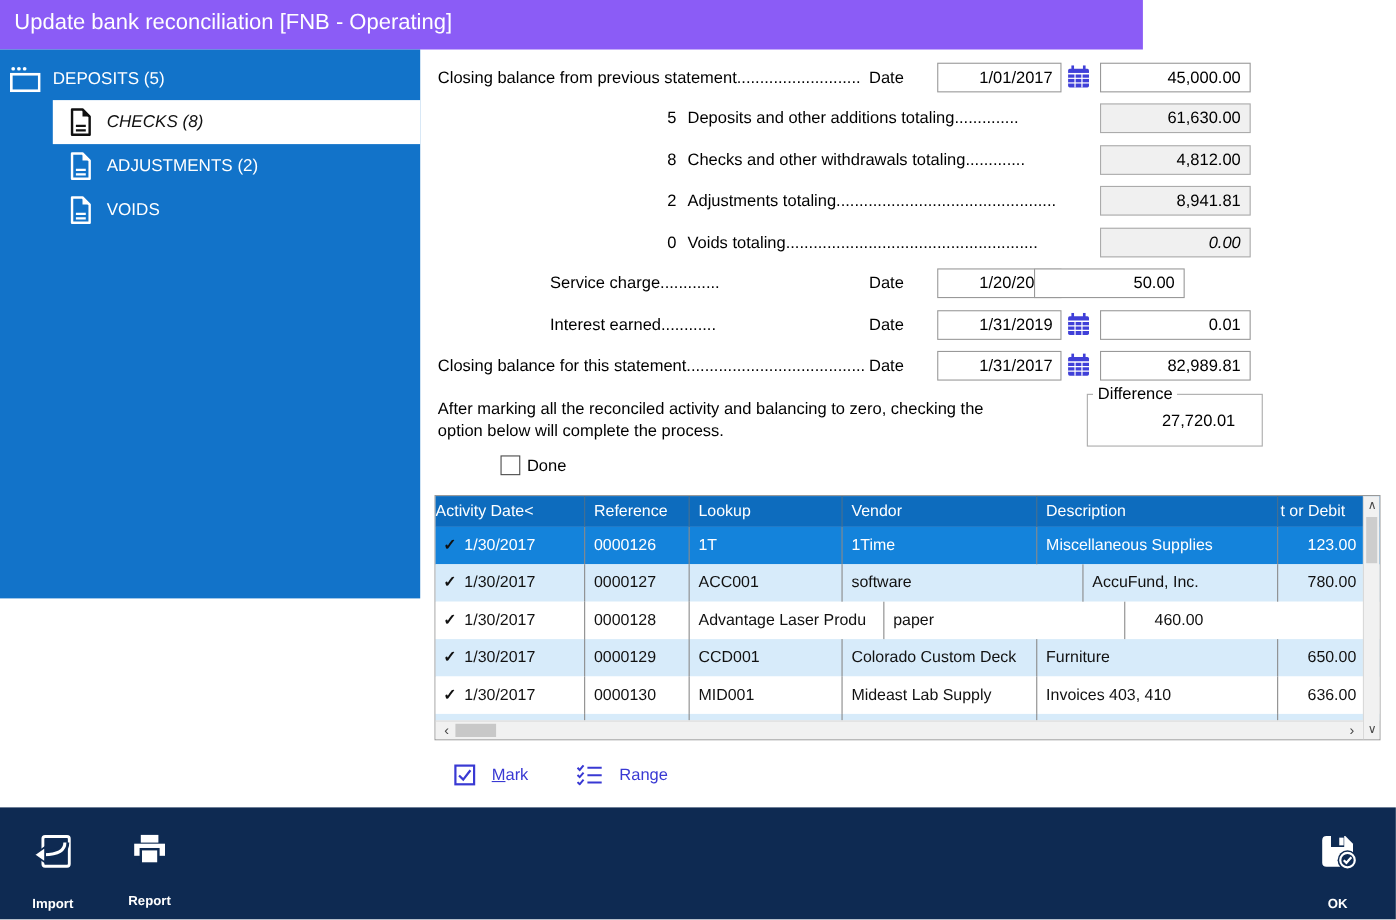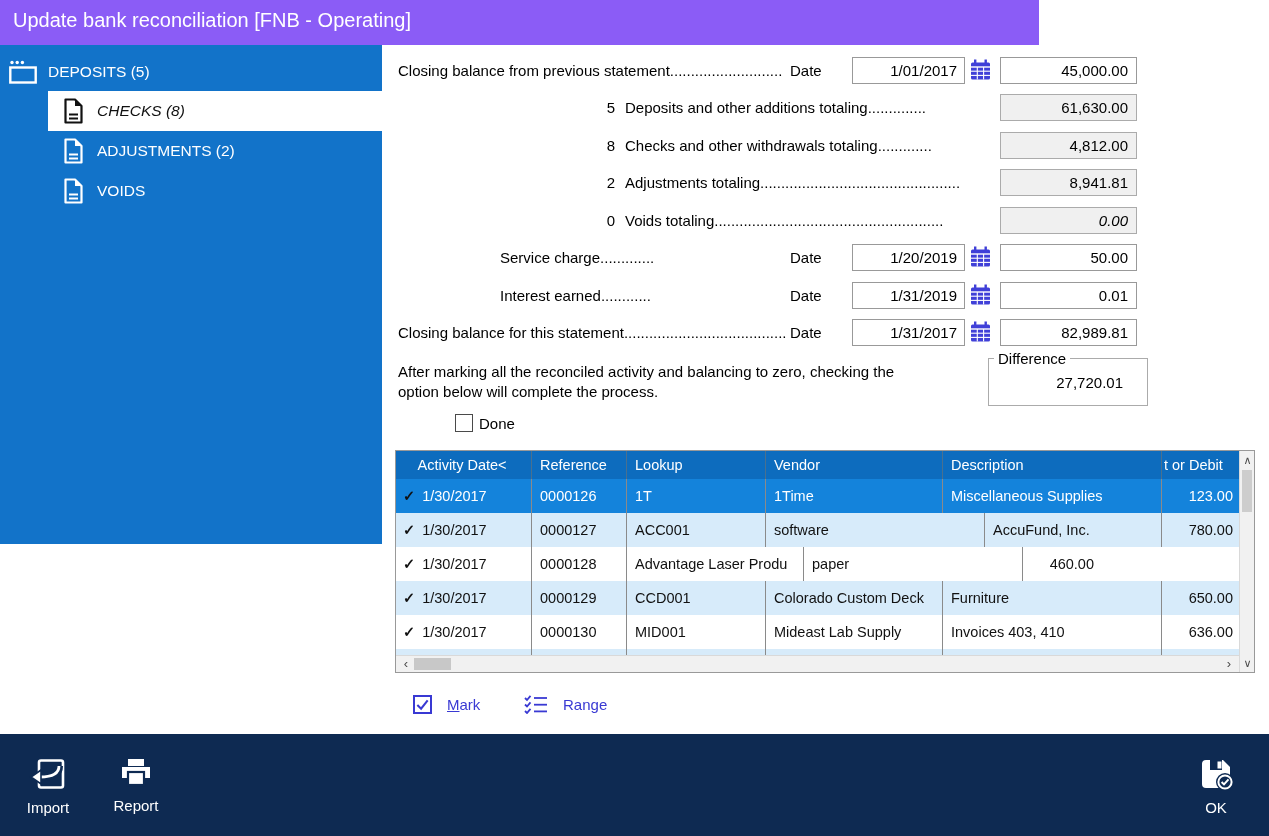--- a/index.html
+++ b/index.html
@@ -38,21 +38,21 @@
   .note{position:absolute;left:398px;top:362px;width:600px;font-size:15px;line-height:20px;color:#000}
   fieldset.diff{position:absolute;left:988px;top:350px;width:160px;height:56px;border:1px solid #ABABAB;margin:0;padding:0;box-sizing:border-box}
   fieldset.diff legend{font-size:15px;margin-left:5px;padding:0 4px;color:#000}
   .diff-val{text-align:right;padding:7px 24px 0 0;font-size:15px;color:#000}
   .chk{position:absolute;width:18px;height:18px;border:1px solid #4a4a4a;background:#fff;box-sizing:border-box;cursor:pointer}
   .chk-lbl{position:absolute;font-size:15px;line-height:19px;color:#000}
   
   .tbl{position:absolute;left:395px;top:450px;width:860px;height:223px;border:1px solid #999;box-sizing:border-box;background:#fff}
   .thead{display:flex;height:28px;background:#0D6CBE;color:#fff}
   .th{box-sizing:border-box;font-size:14.5px;line-height:28px;padding-left:8px;border-right:1px solid #49708F;white-space:nowrap;overflow:hidden}
-  .th.first{text-align:center;padding:0 3px 0 0}
+  .th.first{text-align:left;padding:0 3px 0 0}
   .th.last{border-right:none;padding-left:2px}
   .tr{display:flex;height:34px;background:#fff;color:#111;cursor:pointer}
   .tr.alt{background:#D7EBFA}
   .tr.sel{background:#1483DB;color:#fff}
   .tr.part{height:6px}
   .td{box-sizing:border-box;font-size:14.5px;line-height:34px;padding-left:8px;border-right:1px solid #8A8A8A;white-space:nowrap;overflow:hidden}
   .td.amt{text-align:right;padding:0 6px 0 0;border-right:none}
   .ck{font-weight:700;color:#111;margin:0 7px 0 0}
   .w1{width:136px}.w2{width:95px}.w3{width:139px}.w4{width:177px}.w5{width:219px}.w6{width:77px}
   .vsb{position:absolute;top:0;right:0;width:15px;height:221px;background:#F1F1F1;border-left:1px solid #D9D9D9;box-sizing:border-box}
@@ -60,22 +60,22 @@
   .sa{position:absolute;color:#4a4a4a;font-size:11px;line-height:16px;width:15px;text-align:center;cursor:pointer}
   .sa.h{width:16px;line-height:15px;font-size:13px}
   .vthumb{position:absolute;left:2px;right:2px;top:19px;height:42px;background:#CDCDCD;cursor:pointer}
   .hthumb{position:absolute;top:2px;bottom:2px;left:18px;width:37px;background:#C8C8C8;cursor:pointer}
   
   .act-btn{position:absolute;display:flex;align-items:center;gap:15px;color:#3939D3;
     font-size:15px;background:none;border:none;padding:0;cursor:pointer;font-family:"Liberation Sans",sans-serif}
   .mk-box{width:19px;height:19px;border:2px solid #3939D3;box-sizing:border-box;display:flex;align-items:center;justify-content:center}
   
   .footer{position:absolute;left:0;top:734px;width:1269px;height:102px;background:#0E2A52}
-  .fbtn{position:absolute;display:flex;flex-direction:column;align-items:center;gap:3px;
-    color:#fff;font-weight:normal;font-size:15px;background:none;border:none;cursor:pointer;font-family:"Liberation Sans",sans-serif}
+  .fbtn{position:absolute;display:flex;flex-direction:column;align-items:center;gap:18px;
+    color:#fff;font-weight:bold;font-size:12px;background:none;border:none;cursor:pointer;font-family:"Liberation Sans",sans-serif}
   #btn-import{left:18px;top:22px;width:60px}
   #btn-report{left:106px;top:22px;width:60px}
   #btn-ok{left:1186px;top:20px;width:60px}
 </style>
 </head>
 <body>
 
 <div class="titlebar">
   <div class="title">Update bank reconciliation [FNB - Operating]</div>
   <button class="expand-btn">
@@ -184,21 +184,21 @@
     <rect x="4" y="0.5" width="2.4" height="4" fill="#4040D8"></rect>
       <rect x="14.5" y="0.5" width="2.4" height="4" fill="#4040D8"></rect>
     <rect x="1" y="3.5" width="19" height="17" rx="1.5" fill="#4040D8"></rect>
     <line x1="1" y1="8" x2="20" y2="8" stroke="#fff" stroke-width="1.4"></line>
     <line x1="7.3" y1="8" x2="7.3" y2="20.5" stroke="#fff" stroke-width="1.1"></line>
     <line x1="13.6" y1="8" x2="13.6" y2="20.5" stroke="#fff" stroke-width="1.1"></line>
     <line x1="1" y1="12.2" x2="20" y2="12.2" stroke="#fff" stroke-width="1.1"></line>
     <line x1="1" y1="16.4" x2="20" y2="16.4" stroke="#fff" stroke-width="1.1"></line>
   </svg>
 </button>
-<input class="ain" style="left: 1000px; top: 244px;" value="50.00">
+<input class="ain" style="left: 940px; top: 244px;" value="50.00">
 
 <span class="lbl rlbl" style="left:500px;top:282px;width:300px">Interest earned............</span>
 <span class="lbl rlbl" style="left:790px;top:282px;width:58px">Date</span>
 <input class="din" style="left: 852px; top: 282px;" value="1/31/2019">
 <button class="cal" style="left:969px;top:284px">
   <svg width="21" height="22" viewBox="0 0 21 22">
     <rect x="4" y="0.5" width="2.4" height="4" fill="#4040D8"></rect>
       <rect x="14.5" y="0.5" width="2.4" height="4" fill="#4040D8"></rect>
     <rect x="1" y="3.5" width="19" height="17" rx="1.5" fill="#4040D8"></rect>
     <line x1="1" y1="8" x2="20" y2="8" stroke="#fff" stroke-width="1.4"></line>

